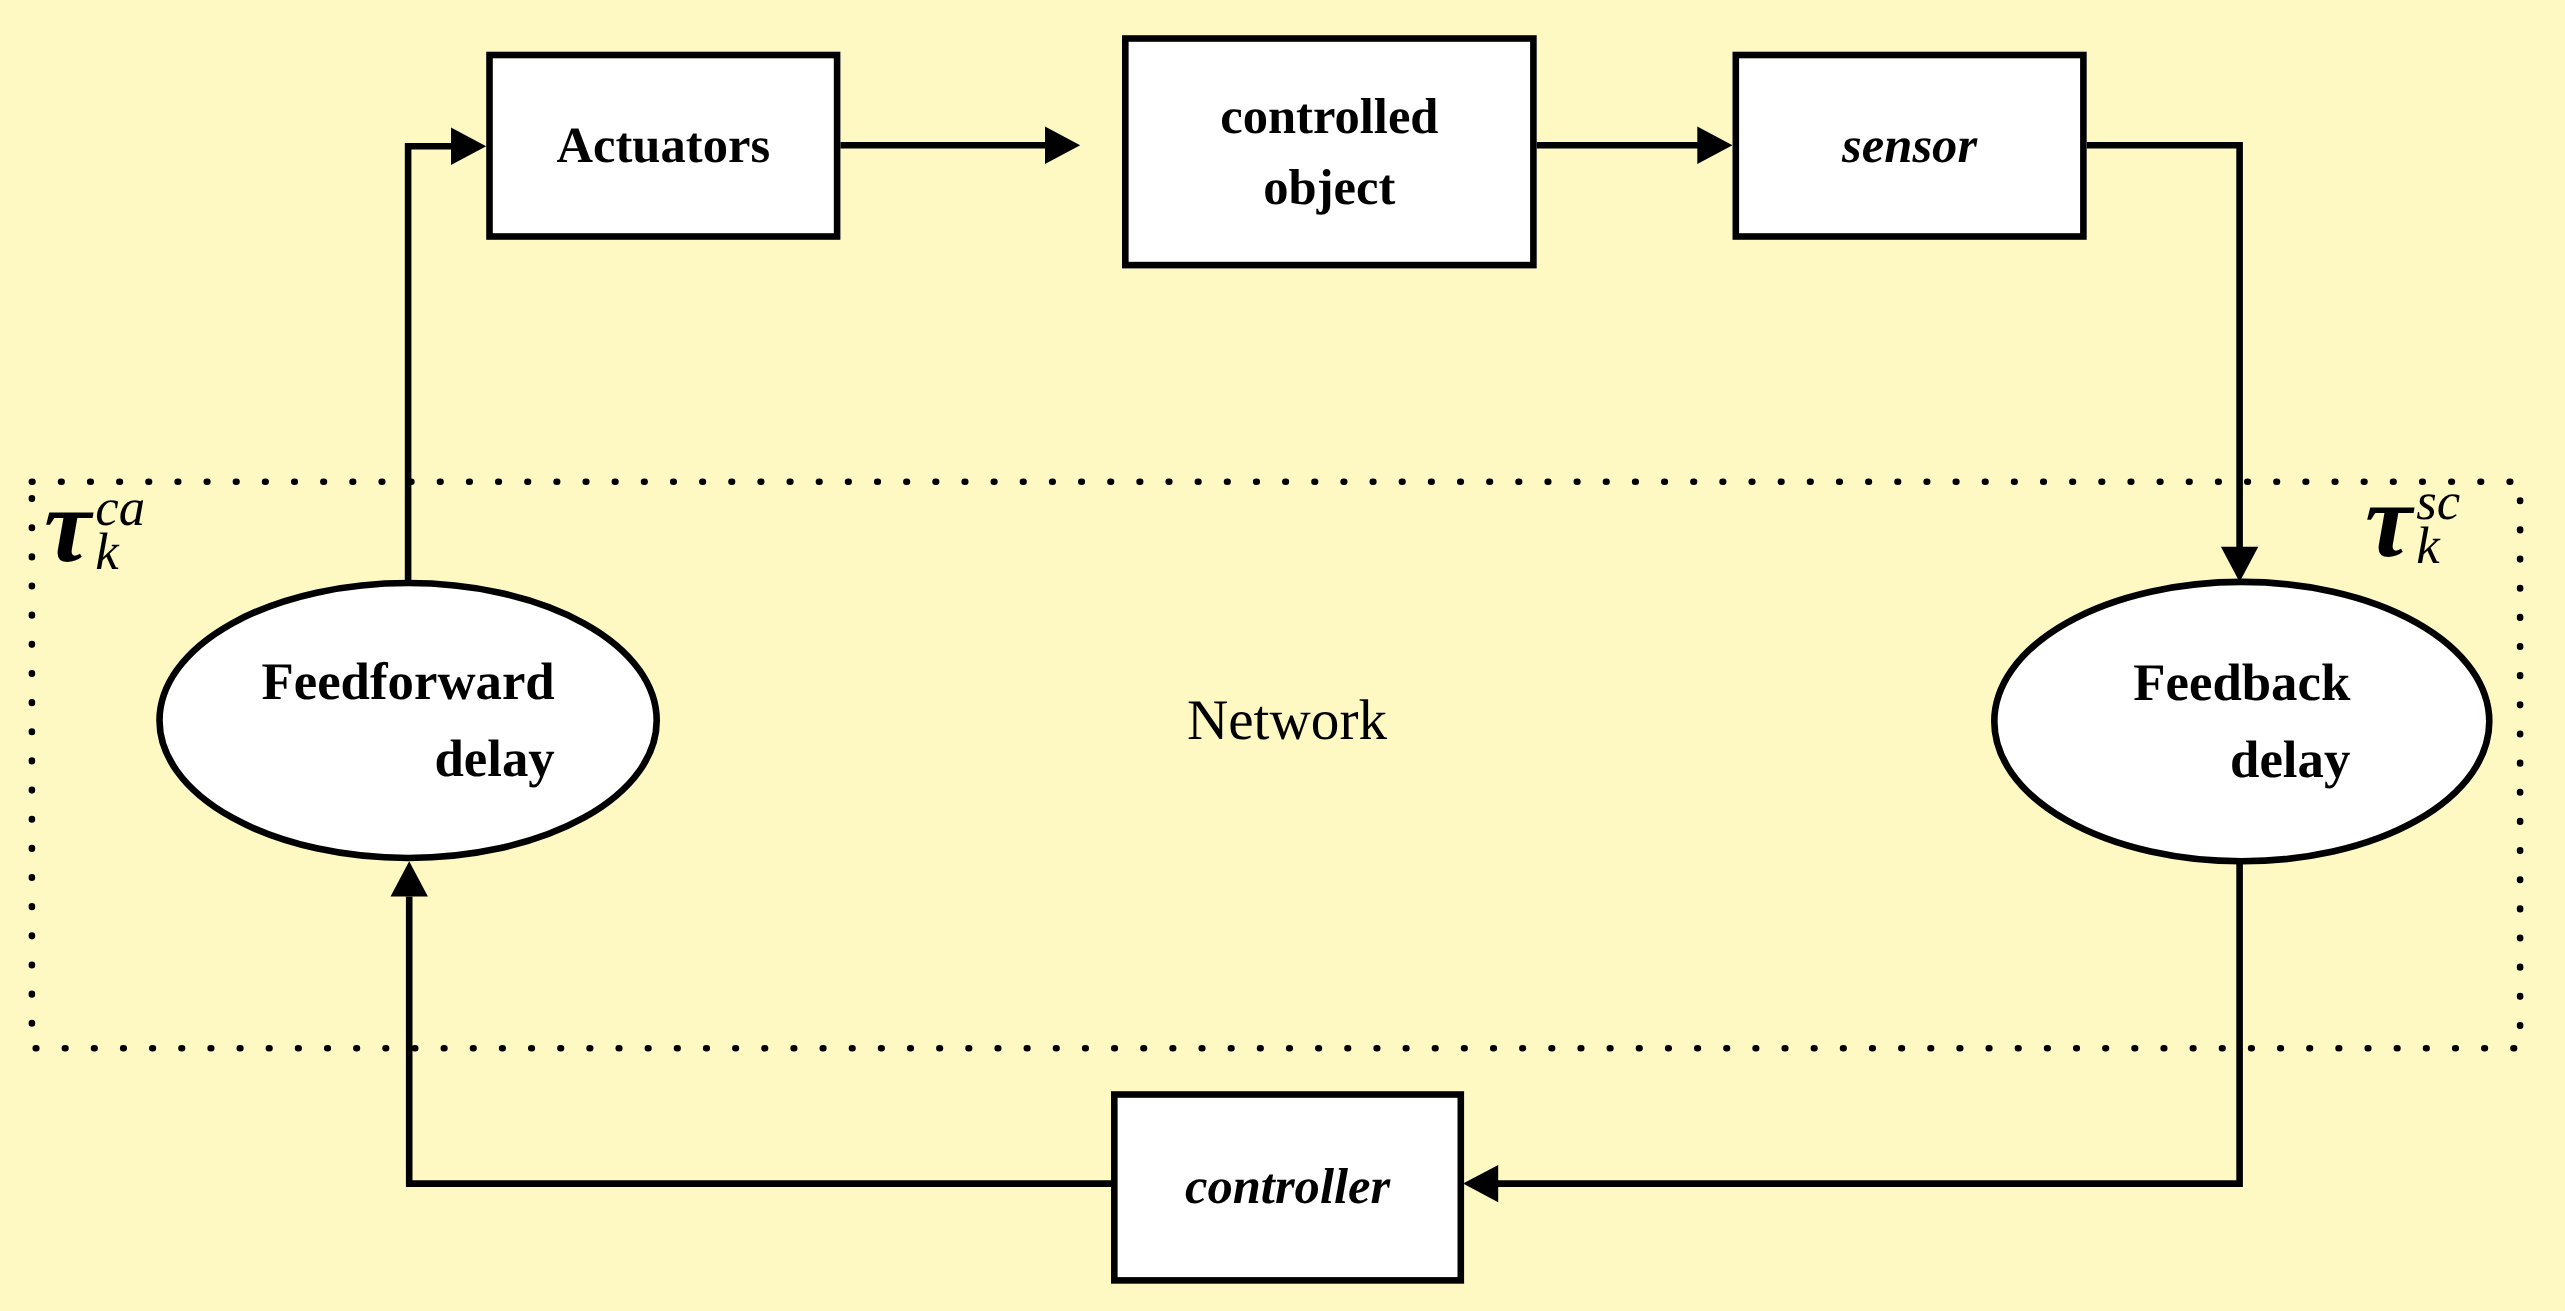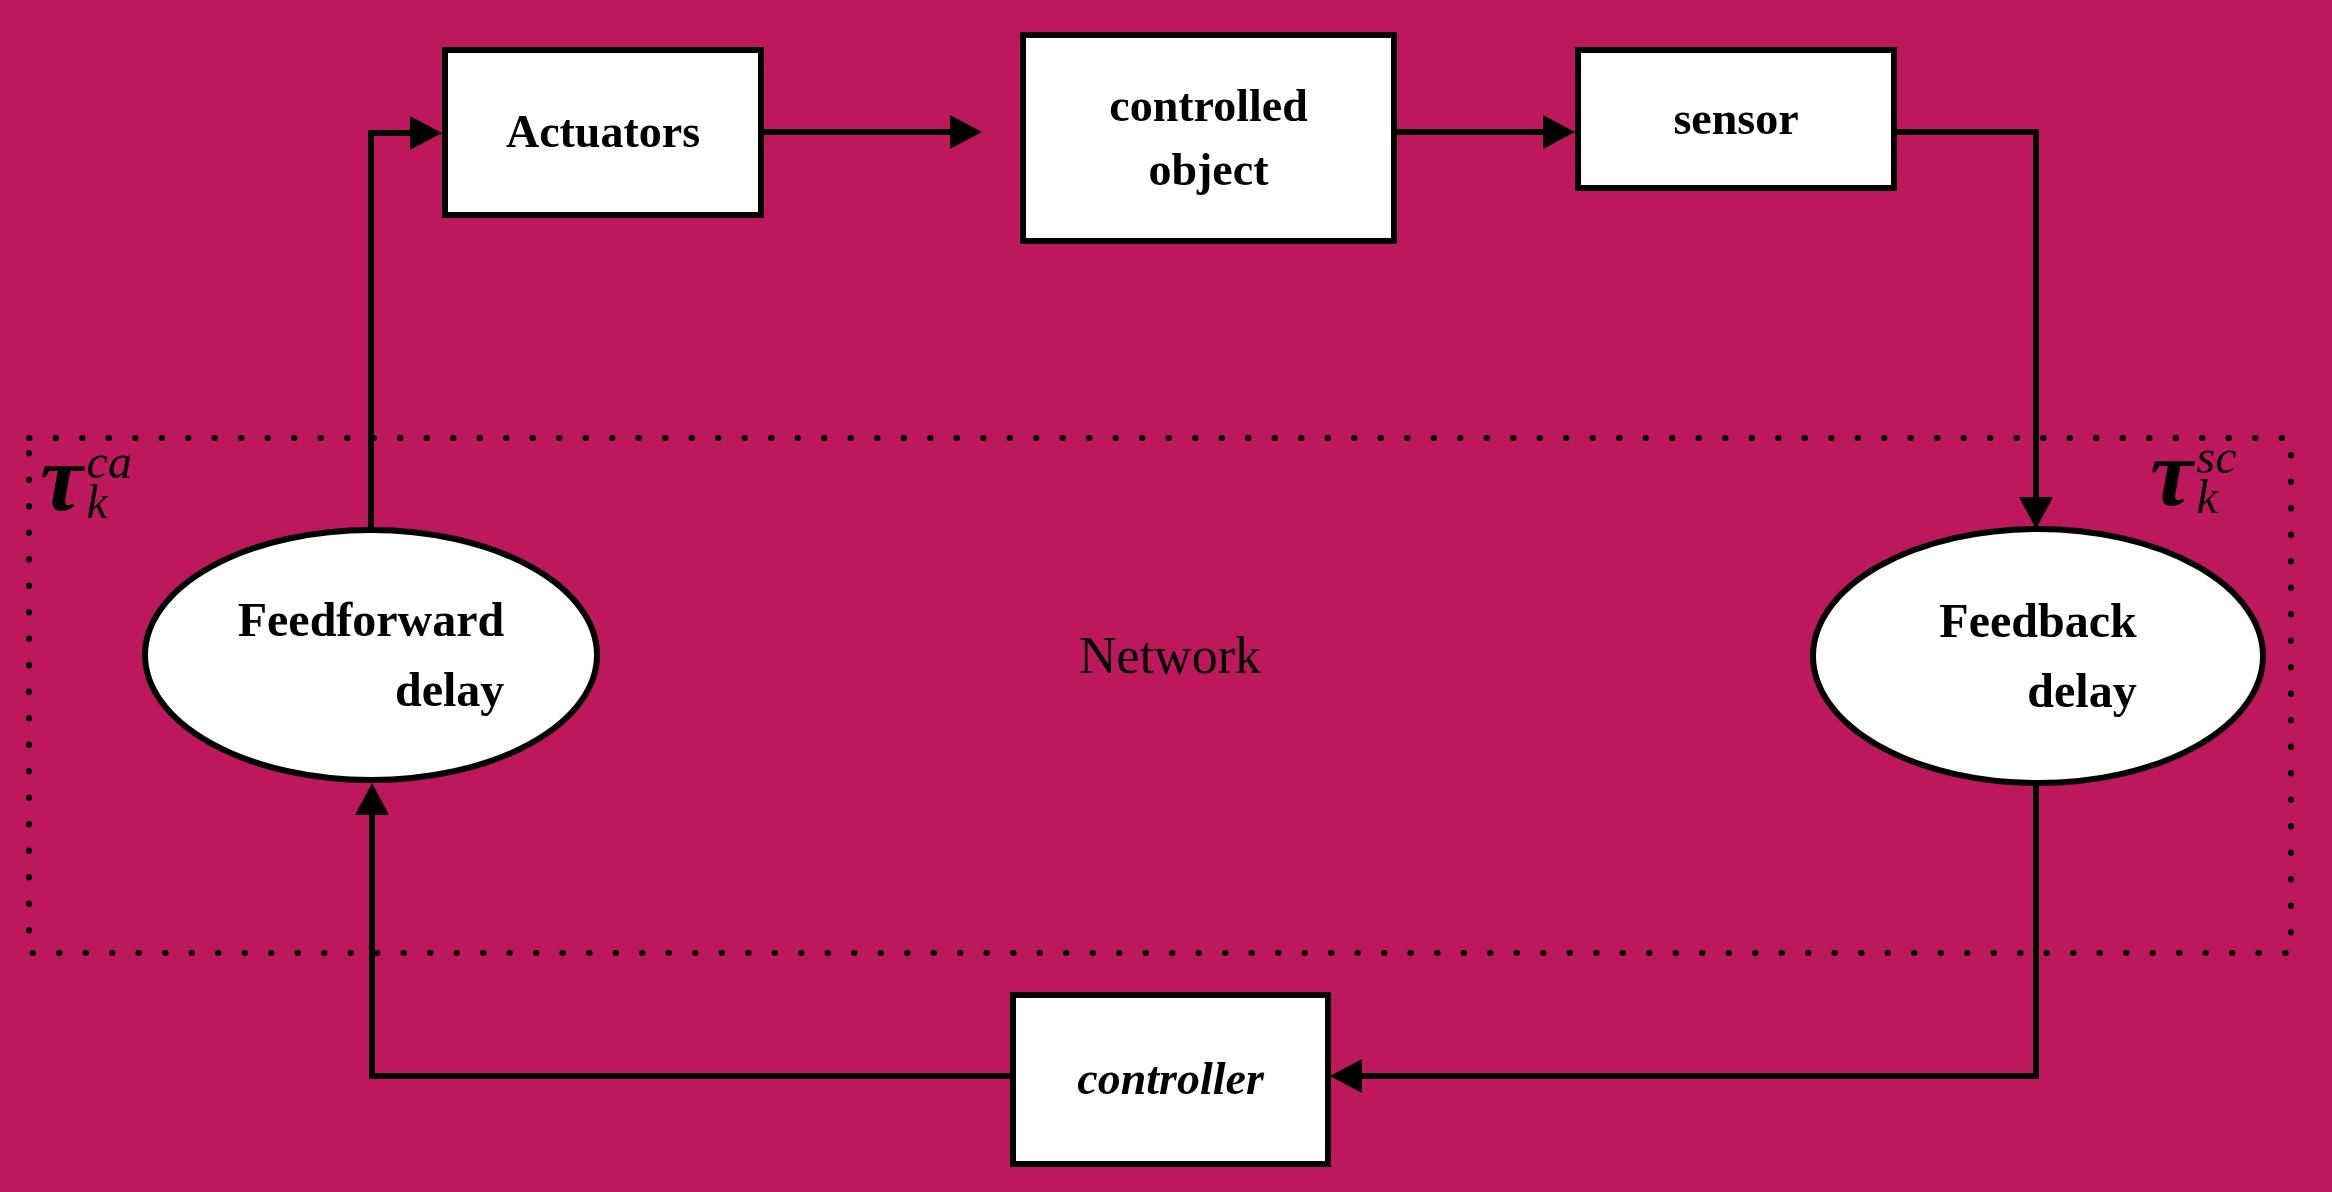--- a/index.html
+++ b/index.html
@@ -1,20 +1,20 @@
 <!DOCTYPE html>
 <html><head>
 <meta charset="utf-8">
 <style>
   html, body { margin: 0; padding: 0; background: #ffffff; }
   .stage {
     position: relative;
     width: 2332px;
     height: 1192px;
-    background: #be185d;
+    background: #fef9c3;
     color: #000000;
     font-family: "Liberation Serif", serif;
     overflow: hidden;
   }
   svg.wires { position: absolute; left: 0; top: 0; }
 
   .box {
     position: absolute;
     box-sizing: border-box;
     border: 6px solid #000;
@@ -23,21 +23,21 @@
     align-items: center;
     justify-content: center;
     text-align: center;
     font-weight: bold;
     font-size: 46px;
     line-height: 1.4;
     white-space: pre-line;
   }
   #box-actuators  { left: 442px;  top: 47px;  width: 322px; height: 171px; }
   #box-controlled { left: 1020px;  top: 32px;  width: 377px; height: 212px; text-align: center; }
-  #box-sensor     { left: 1575px; top: 47px;  width: 322px; height: 144px; }
+  #box-sensor     { left: 1575px; top: 47px;  width: 322px; height: 171px; font-style: italic; }
   #box-controller { left: 1010px; top: 992px; width: 321px; height: 175px; font-style: italic; }
 
   .ellipse-label {
     position: absolute;
     display: flex;
     align-items: center;
     justify-content: center;
     text-align: right;
     font-weight: bold;
     font-size: 48px;

